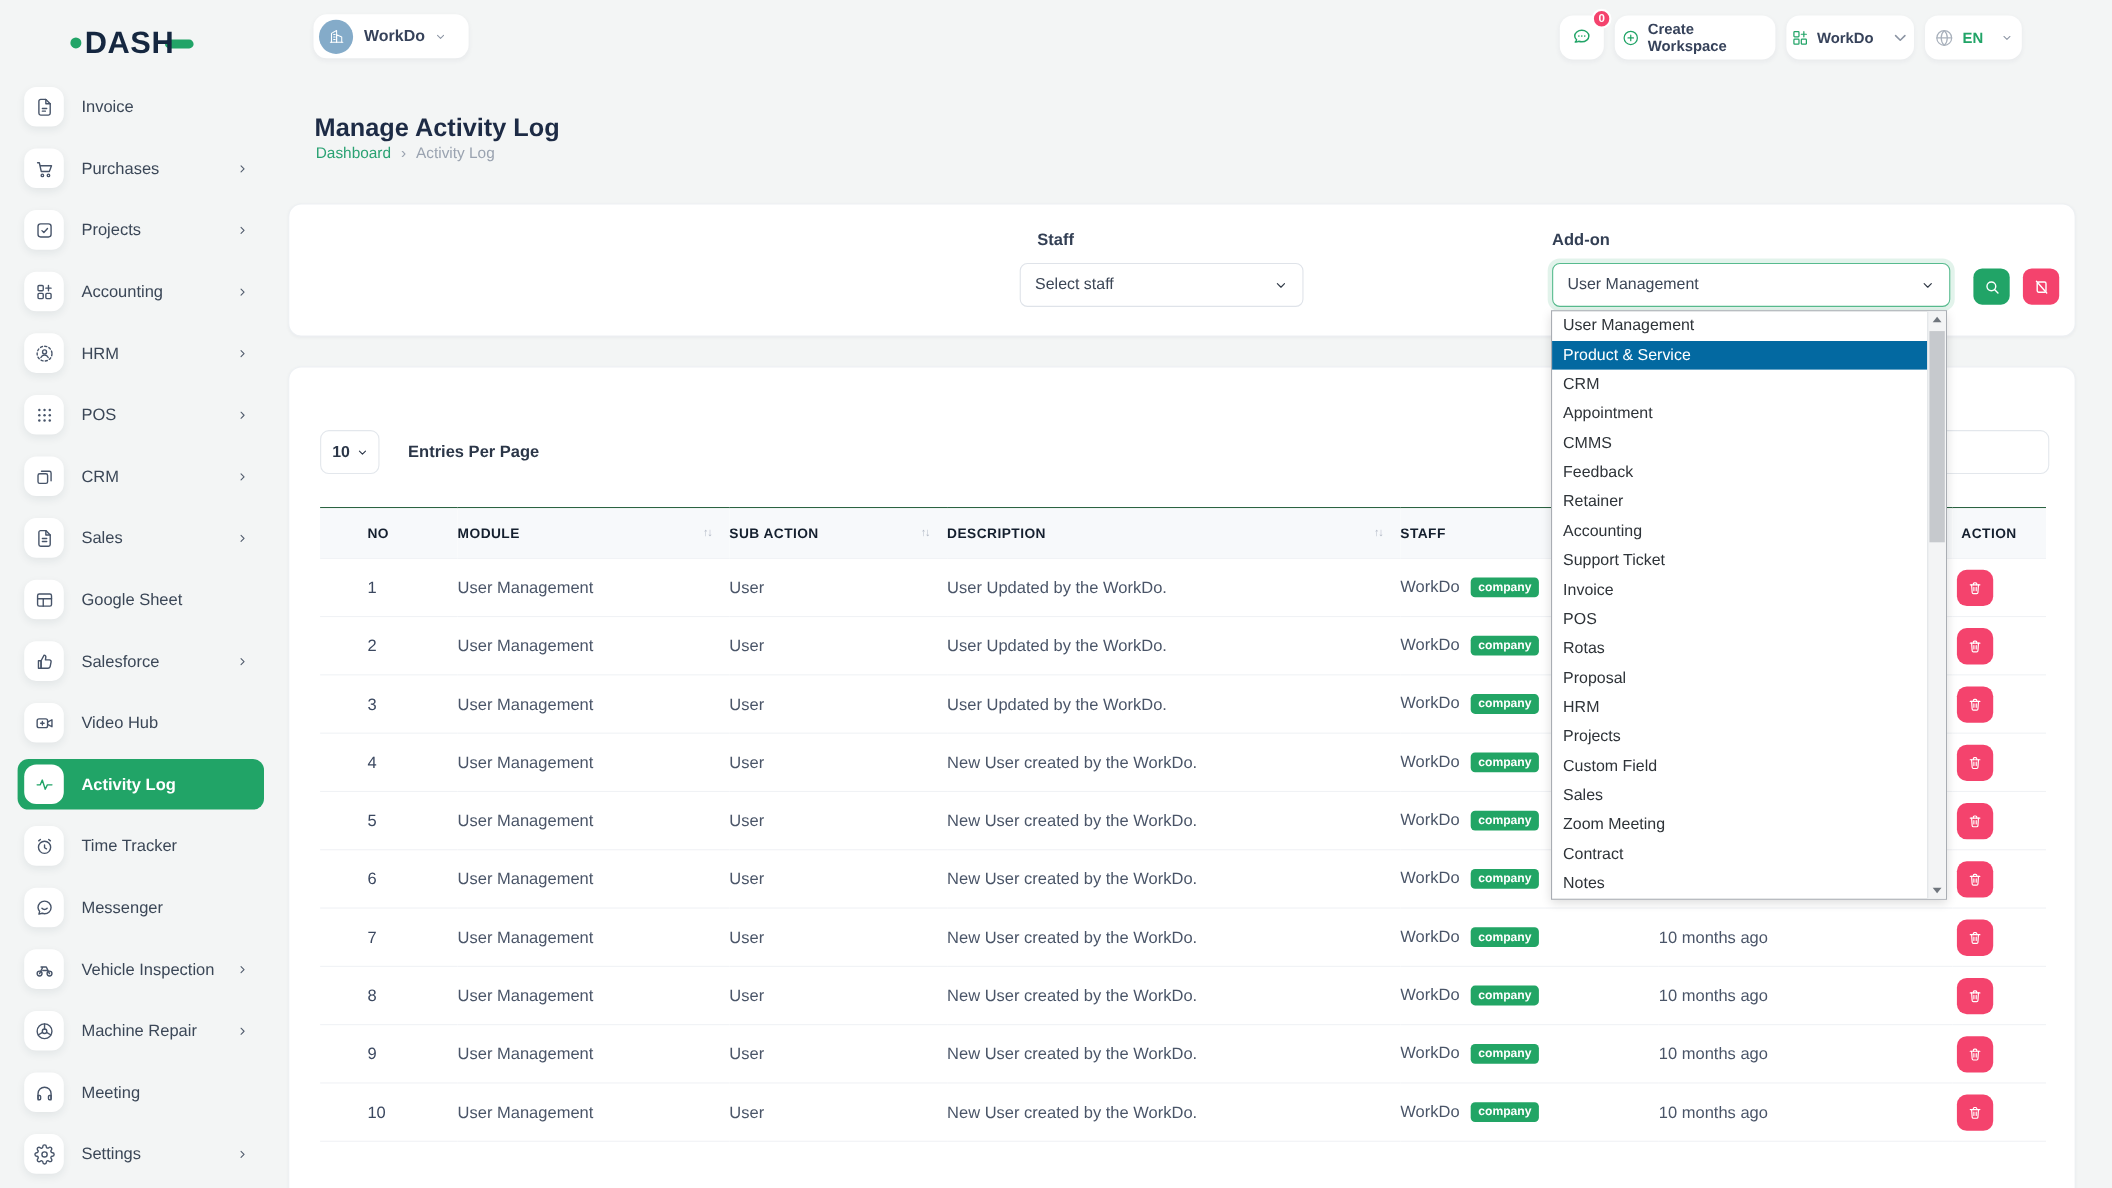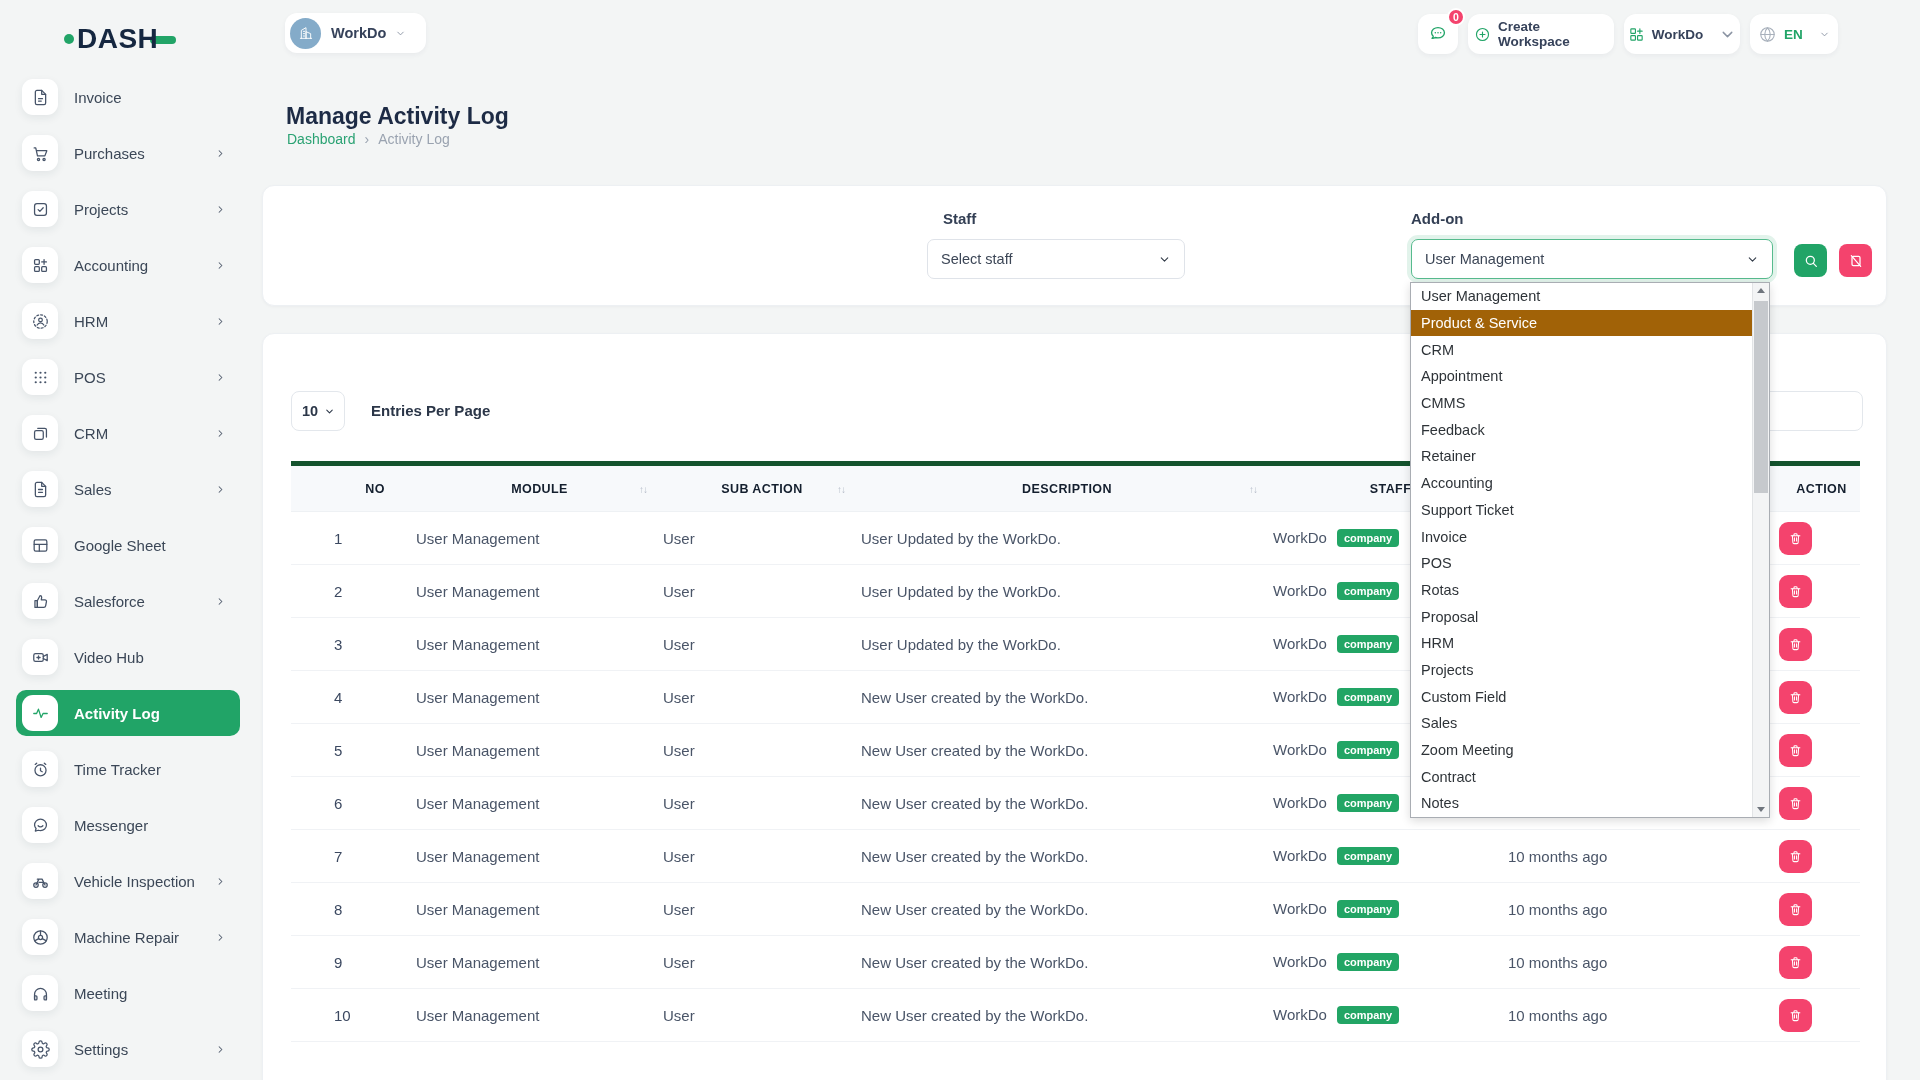--- a/index.html
+++ b/index.html
@@ -75,39 +75,39 @@
   .f-sel .chev svg{width:13px;height:13px;stroke-width:2}
   .icon-btn{position:absolute;top:58px;width:33px;height:33px;border:none;border-radius:8px;color:#fff;display:flex;align-items:center;justify-content:center;padding:0}
   .icon-btn svg{width:16px;height:16px;stroke-width:1.9}
   #search-btn{left:1531px;background:#21a467}
   #reset-btn{left:1576px;background:#f4436d}
 
   
   #addon-dropdown{position:absolute;left:1410px;top:282px;width:360px;height:536px;background:#fff;border:1px solid #a9adb3;box-sizing:border-box;z-index:50;box-shadow:0 3px 9px rgba(0,0,0,.14)}
   .dd-list{position:absolute;left:0;top:0;right:16px;bottom:0}
   .dd-opt{height:26.7px;display:flex;align-items:center;padding-left:10px;font-size:14.5px;color:#2e3338;white-space:nowrap;overflow:hidden}
-  .dd-opt.sel{background:#a16207;color:#fff}
+  .dd-opt.sel{background:#0369a1;color:#fff}
   .dd-sb{position:absolute;top:0;right:0;width:16px;bottom:0;background:#f3f4f5;border-left:1px solid #e2e4e6}
   .dd-arrow{position:absolute;left:0;width:16px;height:15px;display:flex;align-items:center;justify-content:center}
   .dd-arrow.up{top:0}
   .dd-arrow.down{bottom:0}
   .tri-up{width:0;height:0;border-left:4px solid transparent;border-right:4px solid transparent;border-bottom:5px solid #6f757d}
   .tri-down{width:0;height:0;border-left:4px solid transparent;border-right:4px solid transparent;border-top:5px solid #6f757d}
   .dd-thumb{position:absolute;left:1px;right:1px;top:18px;height:192px;background:#c6c9cd}
 
   
   .entries-select{position:absolute;left:28px;top:57px;width:54px;height:40px;background:#fff;border:1px solid #e3e7ec;border-radius:8px;display:flex;align-items:center;justify-content:space-between;padding:0 9px 0 10px;font-size:14.5px;font-weight:600;color:#2b3648;box-sizing:border-box}
   .entries-select .chev svg{width:11px;height:11px;stroke-width:2.2;color:#2b3648}
   .entries-label{position:absolute;left:108px;top:68px;font-size:15px;font-weight:600;color:#2b3648}
   .tbl-search{position:absolute;left:1174px;top:57px;width:426px;height:40px;border:1px solid #e3e7ec;border-radius:8px;box-sizing:border-box;padding:0 12px;font-size:14px;color:#3c4656;background:#fff;outline:none}
 
   
   table.tbl{position:absolute;left:28px;top:127px;width:1569px;border-collapse:collapse;table-layout:fixed}
   .tbl col.c1{width:125px}.tbl col.c2{width:247px}.tbl col.c3{width:198px}.tbl col.c4{width:412px}.tbl col.c5{width:235px}.tbl col.c6{width:267px}.tbl col.c7{width:85px}
-  .tbl th{height:45px;background:#f7f9fb;text-align:center;font-size:12.5px;font-weight:700;color:#141f2e;letter-spacing:.4px;position:relative;border-top:5px solid #14532d;border-bottom:1px solid #eef1f4;padding:0}
+  .tbl th{height:45px;background:#f7f9fb;text-align:left;font-size:12.5px;font-weight:700;color:#141f2e;letter-spacing:.4px;position:relative;border-top:1px solid #14532d;border-bottom:1px solid #eef1f4;padding:0}
   .tbl th.c-no{padding-left:43px}
   .tbl th.c-act{padding-left:8px}
   .sort{position:absolute;right:16px;top:50%;transform:translateY(-50%);font-size:10px;color:#b4bbc7;letter-spacing:-1px;font-weight:400}
   .tbl td{height:52px;border-bottom:1px solid #f0f2f5;font-size:15px;color:#4a5568;padding:0;white-space:nowrap;overflow:hidden}
   .tbl td.c-no{padding-left:43px;color:#3b4860}
   .badge{display:inline-block;background:#22a565;color:#fff;font-size:11px;font-weight:600;padding:3px 7px;border-radius:4px;margin-left:10px;position:relative;top:-1px}
   .del-btn{width:33px;height:33px;border:none;border-radius:9px;background:#f4436d;color:#fff;display:flex;align-items:center;justify-content:center;margin-left:4px;padding:0}
   .del-btn svg{width:15px;height:15px;stroke-width:1.7}
 </style>
 </head>

